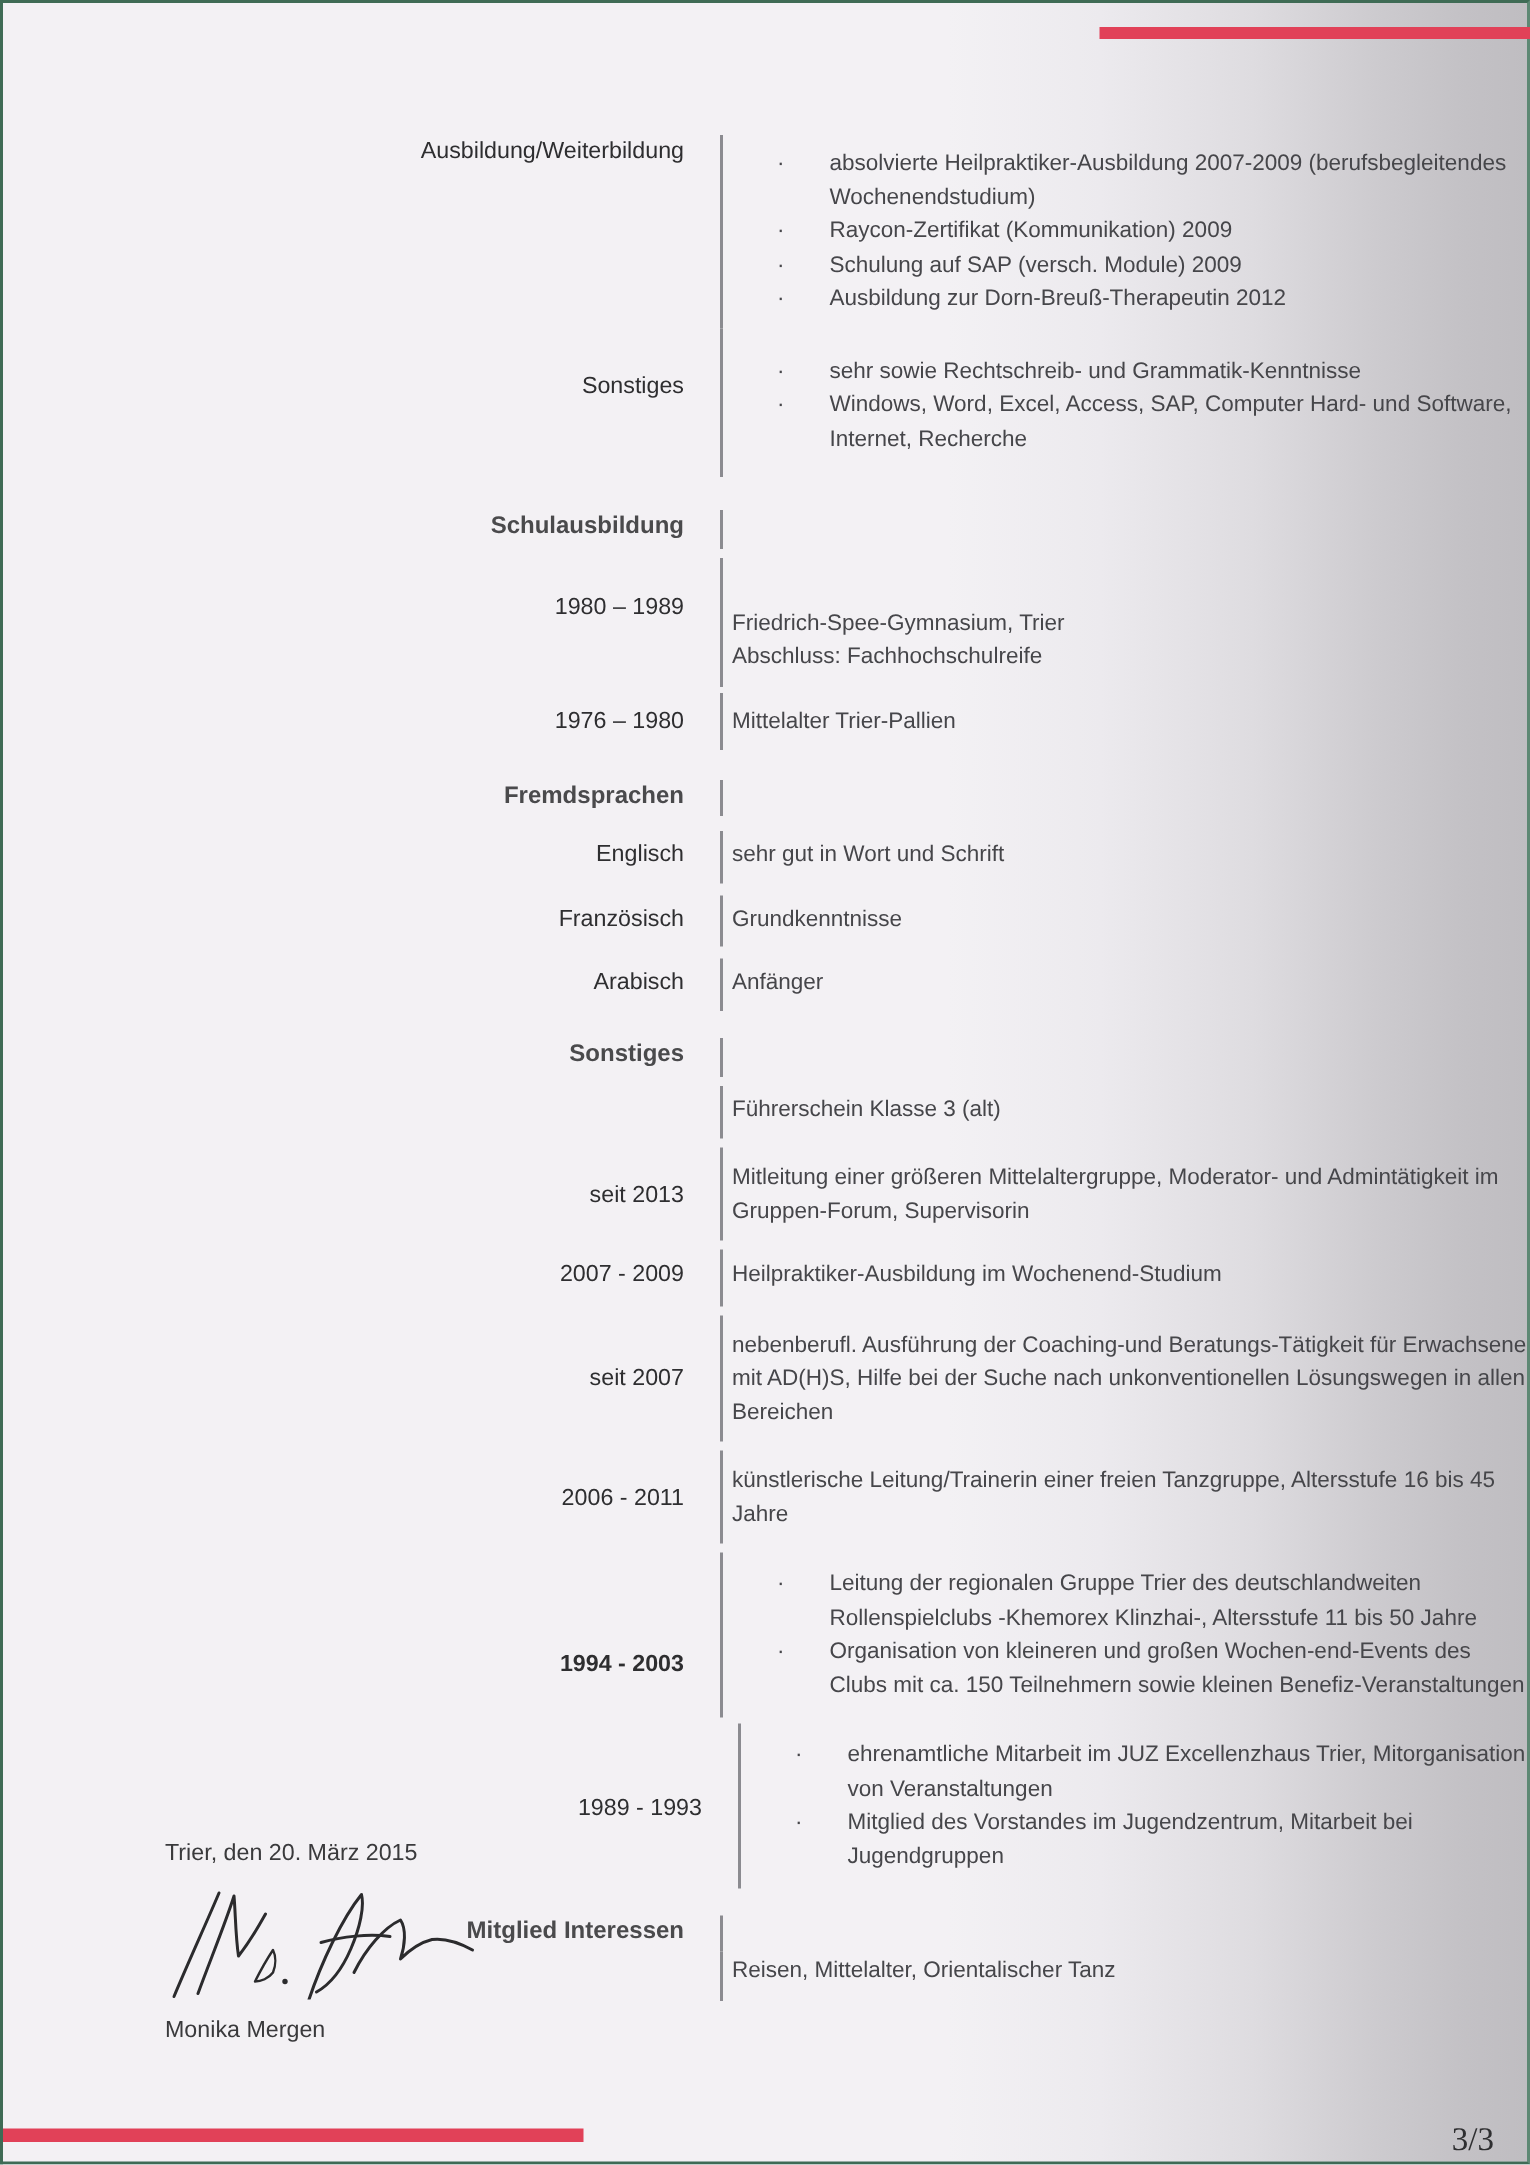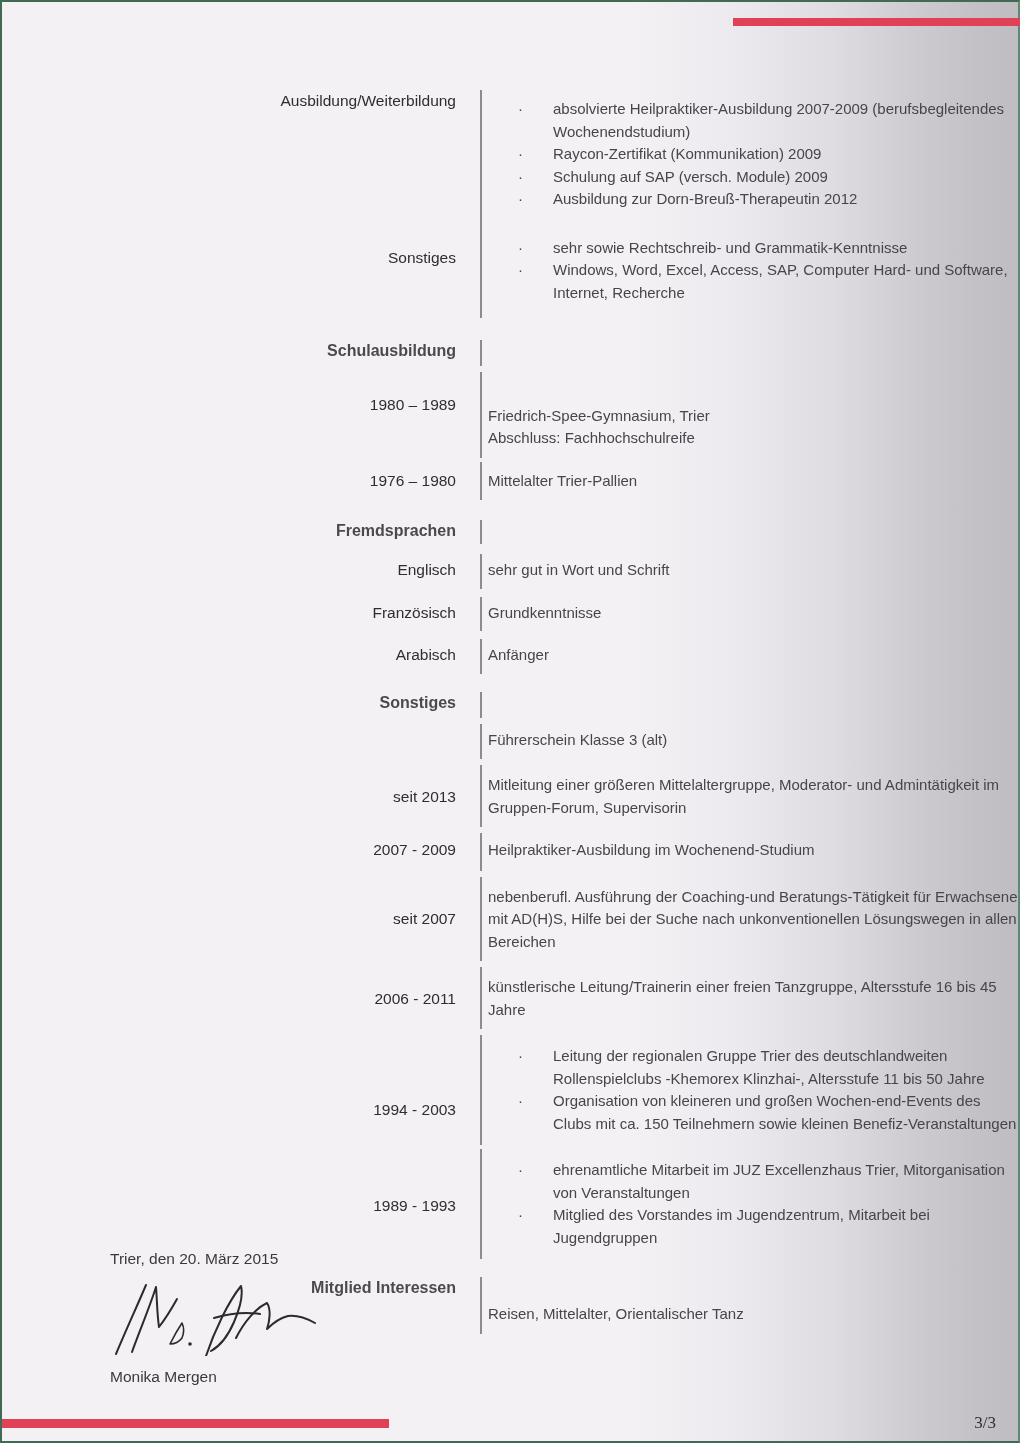--- a/index.html
+++ b/index.html
@@ -50,21 +50,21 @@
     top: 1417px;
     width: 387px;
     height: 9px;
     background: #e14158;
   }
 
   .page-num {
     position: absolute;
     right: 22px;
     top: 1411px;
-    font-size: 17px;
+    font-size: 22px;
     color: #2f2f31;
     font-family: "Liberation Serif", serif;
   }
 
   
   .cv {
     position: absolute;
     left: 0;
     top: 0;
     width: 1020px;
@@ -125,21 +125,20 @@
 
   .sig-area {
     position: absolute;
     left: 108px;
     top: 1225px;
     width: 360px;
   }
   .sig-place {
     font-size: 15.5px;
     color: #3a3a3c;
-    margin-top: 23px;
   }
   .sig-img {
     margin-top: 12px;
     height: 76px;
   }
   .sig-name {
     font-size: 15.5px;
     color: #3a3a3c;
     margin-top: 12px;
   }
@@ -261,31 +260,31 @@
     </div>
 
     <div class="row" style="margin-top:6px;">
       <div class="lbl" style="padding-top:21px;">2006 - 2011</div>
       <div class="val bordered" style="padding-top:9px;padding-bottom:8px;">
         <span>künstlerische Leitung/Trainerin einer freien Tanzgruppe, Altersstufe 16 bis 45 Jahre</span>
       </div>
     </div>
 
     <div class="row" style="margin-top:6px;">
-      <div class="lbl" style="padding-top:64px;">1994 - 2003</div>
+      <div class="lbl" style="padding-top:64px;font-weight:bold;">1994 - 2003</div>
       <div class="val bordered" style="padding-top:10px;padding-bottom:10px;">
         <ul class="blist">
           <li><span class="dot">·</span><span>Leitung der regionalen Gruppe Trier des deutschlandweiten Rollenspielclubs -Khemorex Klinzhai-, Altersstufe 11 bis 50 Jahre</span></li>
           <li><span class="dot">·</span><span>Organisation von kleineren und großen Wochen-end-Events des Clubs mit ca. 150 Teilnehmern sowie kleinen Benefiz-Veranstaltungen</span></li>
         </ul>
       </div>
     </div>
 
     <div class="row" style="margin-top:4px;">
-      <div class="lbl" style="padding-top:46px;">1989 - 1993</div>
+      <div class="lbl" style="padding-top:46px;margin-left:12px;">1989 - 1993</div>
       <div class="val bordered" style="padding-top:10px;padding-bottom:10px;">
         <ul class="blist">
           <li><span class="dot">·</span><span>ehrenamtliche Mitarbeit im JUZ Excellenzhaus Trier, Mitorganisation von Veranstaltungen</span></li>
           <li><span class="dot">·</span><span>Mitglied des Vorstandes im Jugendzentrum, Mitarbeit bei Jugendgruppen</span></li>
         </ul>
       </div>
     </div>
 
     <div class="row" style="margin-top:18px;">
       <div class="lbl head">Mitglied Interessen</div>

